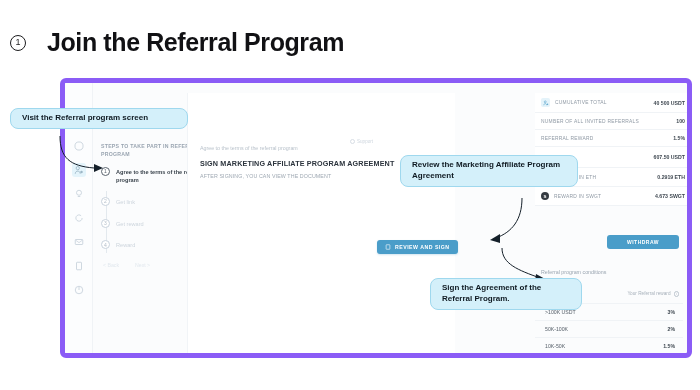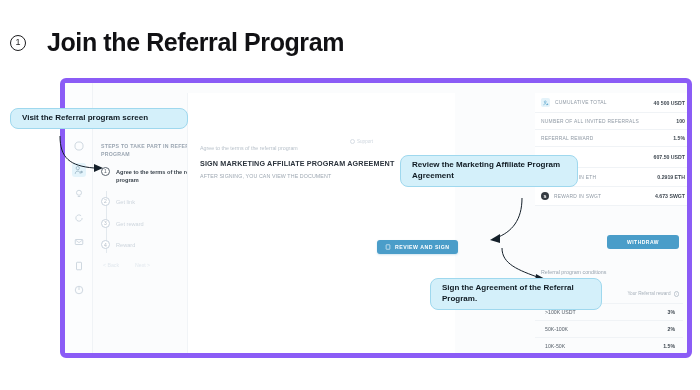--- a/index.html
+++ b/index.html
@@ -173,21 +173,21 @@
     background: #d4f0fa;
     border: 1px solid #9fd8ee;
     border-radius: 8px;
     padding: 4px 11px;
     font-size: 8px; font-weight: 700; color: #0f1a22;
     line-height: 1.35;
     z-index: 20;
   }
   #callout-1 { left: 10px; top: 108px; width: 178px; }
   #callout-2 { left: 400px; top: 155px; width: 178px; }
-  #callout-3 { left: 430px; top: 278px; width: 172px; }
+  #callout-3 { left: 430px; top: 278px; width: 152px; }
 
   .arrow { position: absolute; z-index: 19; overflow: visible; }
   .arrow path { fill: none; stroke: #15202a; stroke-width: 1; }
   .arrow polygon { fill: #15202a; }
 </style>
 </head>
 <body>
 
 <div class="page">
 

